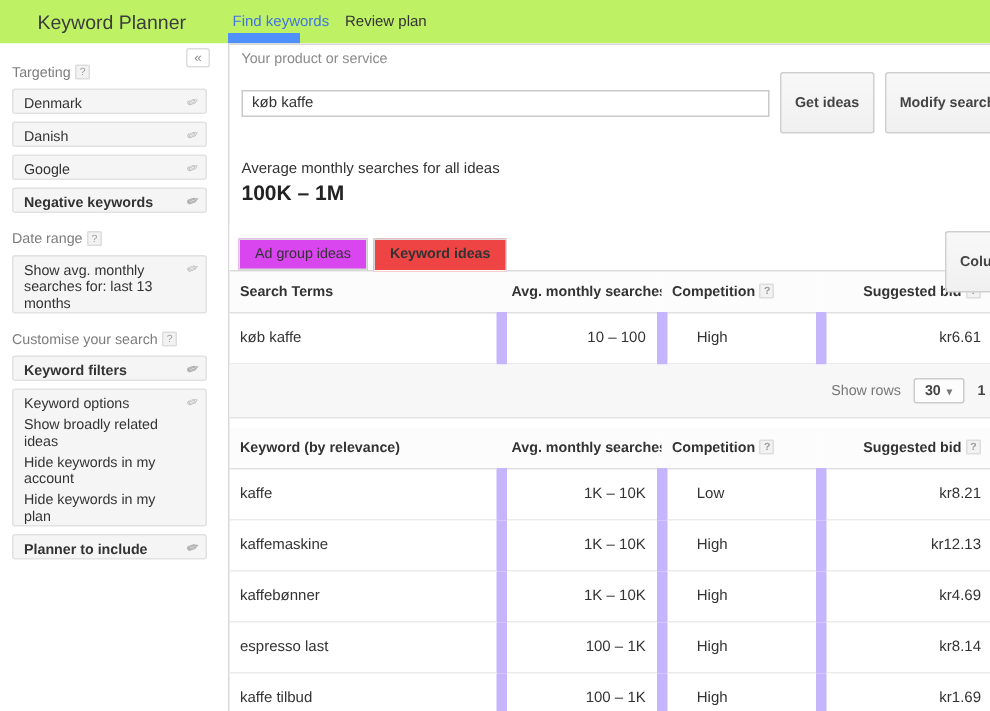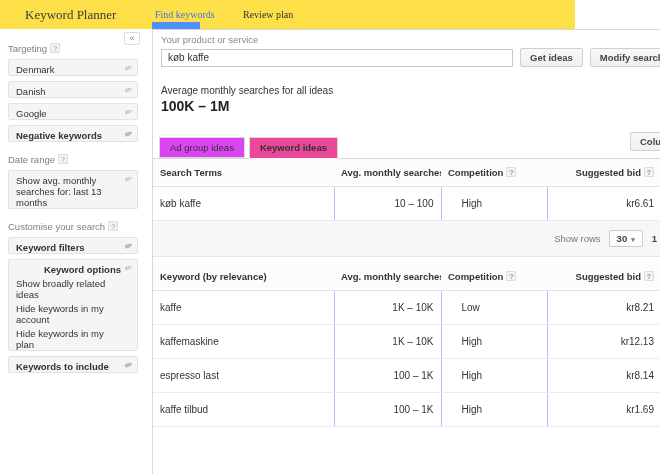--- a/index.html
+++ b/index.html
@@ -1,74 +1,74 @@
 <!DOCTYPE html>
 <html><head>
 <meta charset="utf-8">
 <style>
   * { margin:0; padding:0; box-sizing:border-box; }
   html,body { width:660px; height:474px; overflow:hidden; background:#fff;
               font-family:"Liberation Sans", sans-serif; color:#333; }
 
   
-  .header { position:absolute; left:0; top:0; width:575px; height:29px; background:#fde047;font-family:Liberation Serif, serif; }
+  .header { position:absolute; left:0; top:0; width:660px; height:29px; background:#bef264; }
   .app-title { position:absolute; left:25px; top:7px; font-size:13px; color:#3c3c3c; }
   .nav-tab { position:absolute; top:9px; font-size:10px; cursor:pointer; }
   .nav-tab.find { left:155px; color:#4374e0; }
-  .nav-tab.review { left:227px; color:#333;padding-left:16px; }
+  .nav-tab.review { left:214px; color:#333;padding-left:16px; }
   .nav-indicator { position:absolute; left:152px; top:22px; width:48px; height:7px; background:#4d90fe; }
 
   
   .sidebar { position:absolute; left:0; top:29px; width:152px; height:445px; background:#fff; padding:2px 14px 0 8px; }
   .collapse-btn { position:absolute; right:12px; top:3px; width:16px; height:13px; line-height:11px;
                   text-align:center; font-size:9px; color:#888; background:#fff;
                   border:1px solid #ddd; border-radius:2px; cursor:pointer; }
   .side-label { font-size:9.5px; color:#7d7d7d; margin:12px 0 5px 0; }
   .side-label:first-of-type { margin-top:10px; }
   .help-icon { display:inline-block; width:10px; height:10px; line-height:9px; text-align:center;
                font-size:7px; color:#9a9a9a; background:#f2f2f2; border:1px solid #ddd;
                border-radius:1px; margin-left:3px; vertical-align:1px; cursor:pointer; }
   .side-card { position:relative; background:#f5f5f5; border:1px solid #e2e2e2; border-radius:2px;
                padding:4px 16px 0 7px; font-size:9.5px; color:#333; margin-bottom:5px; cursor:pointer; }
   .side-card.bold { font-weight:bold; }
   .side-card .edit-icon { position:absolute; top:3px; right:4px; font-size:9px; color:#b3b3b3;
                           transform:rotate(-65deg); cursor:pointer; }
   .side-card .opt-line { font-weight:normal; margin-top:3px; }
-  .side-card .opt-title { font-weight:bold;text-align:right; }
+  .side-card .opt-title { font-weight:normal; }
 
   
   .main { position:absolute; left:152px; top:29px; width:560px; height:445px;
           border-left:1px solid #d9d9d9; border-top:1px solid #d9d9d9; background:#fff; }
   .search-label { font-size:9.5px; color:#8a8a8a; margin:4px 0 3px 8px; }
   .search-row { margin-left:8px; display:flex; align-items:center; }
   .search-input { width:352px; height:18px; border:1px solid #c9c9c9; padding:0 6px; font-size:10px;
                   font-family:"Liberation Sans", sans-serif; color:#333; }
-  .btn { display:inline-block; margin-left:7px; padding:3px 9px; font-size:9.5px; font-weight:bold;
+  .btn { display:inline-block; margin-left:7px; padding:14px 9px; font-size:9.5px; font-weight:bold;
          color:#444; background:linear-gradient(#f8f8f8,#f0f0f0); border:1px solid #cfcfcf;
          border-radius:2px; cursor:pointer; white-space:nowrap; }
   .summary-label { font-size:10px; color:#333; margin:18px 0 2px 8px; }
   .summary-value { font-size:14px; font-weight:bold; color:#222; margin-left:8px; }
 
   
   .tabstrip { position:relative; margin-top:14px; height:31px; background:#fff;
               border-bottom:1px solid #d9d9d9; display:flex; align-items:flex-end; padding-left:6px; }
   .idea-tab { height:21px; line-height:20px; padding:0 10px; font-size:9.5px; color:#333;
               background:#d946ef; border:1px solid #d9d9d9; margin-right:4px; cursor:pointer; }
-  .idea-tab.active { background:#ec4899; font-weight:bold; border-bottom:1px solid #fff; margin-bottom:-1px; height:22px; }
+  .idea-tab.active { background:#ef4444; font-weight:bold; border-bottom:1px solid #fff; margin-bottom:-1px; height:22px; }
   .columns-btn { position:absolute; left:470px; top:4px; }
 
   
   table { width:508px; border-collapse:collapse; table-layout:fixed; }
   col.c-kw { width:181px; } col.c-search { width:107px; } col.c-comp { width:106px; } col.c-bid { width:114px; }
   th { font-size:9.5px; font-weight:bold; color:#333; padding:8px 7px; background:#fcfcfc;
        border-bottom:1px solid #e0e0e0; white-space:nowrap; overflow:hidden; }
   th.h-left { text-align:left; } th.h-right { text-align:right; }
   td { font-size:10px; color:#333; padding:11px 7px; border-bottom:1px solid #ebebeb; background:#fff;
        white-space:nowrap; overflow:hidden; }
-  td + td { border-left:1px solid #c4b5fd;padding-left:20px; }
+  td + td { border-left:7px solid #c4b5fd;padding-left:20px; }
   td.td-num { text-align:right; }
   td.td-kw, td.td-comp { text-align:left; }
 
   
   .rows-band { width:508px; height:36px; background:#f7f7f7; border-bottom:1px solid #e5e5e5;
                margin-bottom:6px; display:flex; align-items:center; justify-content:flex-end; }
   .rows-label { font-size:9.5px; color:#777; margin-right:8px; }
   .rows-select { background:#fdfdfd; border:1px solid #ccc; border-radius:2px; padding:2px 7px;
                  font-size:9.5px; font-weight:bold; color:#444; cursor:pointer; }
   .rows-select .arrow { font-size:7px; color:#777; margin-left:4px; }
@@ -124,21 +124,21 @@
     <span class="edit-icon">✎</span>
   </div>
   <div class="side-card">
     <div class="opt-title">Keyword options</div>
     <div class="opt-line">Show broadly related ideas</div>
     <div class="opt-line">Hide keywords in my account</div>
     <div class="opt-line">Hide keywords in my plan</div>
     <span class="edit-icon">✎</span>
   </div>
   <div class="side-card bold">
-    <span>Keywords to include</span>
+    <span>Planner to include</span>
     <span class="edit-icon">✎</span>
   </div>
 </div>
 
 <div class="main">
 
   <div class="search-label">Your product or service</div>
   <div class="search-row">
     <input class="search-input" type="text" value="køb kaffe" style="">
     <span class="btn">Get ideas</span>
@@ -225,20 +225,26 @@
           <td class="td-comp">Low</td>
           <td class="td-num">kr8.21</td>
         </tr>
         <tr>
           <td class="td-kw">kaffemaskine</td>
           <td class="td-num">1K – 10K</td>
           <td class="td-comp">High</td>
           <td class="td-num">kr12.13</td>
         </tr>
         <tr>
+          <td class="td-kw">kaffebønner</td>
+          <td class="td-num">1K – 10K</td>
+          <td class="td-comp">High</td>
+          <td class="td-num">kr4.69</td>
+        </tr>
+        <tr>
           <td class="td-kw">espresso last</td>
           <td class="td-num">100 – 1K</td>
           <td class="td-comp">High</td>
           <td class="td-num">kr8.14</td>
         </tr>
         <tr>
           <td class="td-kw">kaffe tilbud</td>
           <td class="td-num">100 – 1K</td>
           <td class="td-comp">High</td>
           <td class="td-num">kr1.69</td>

